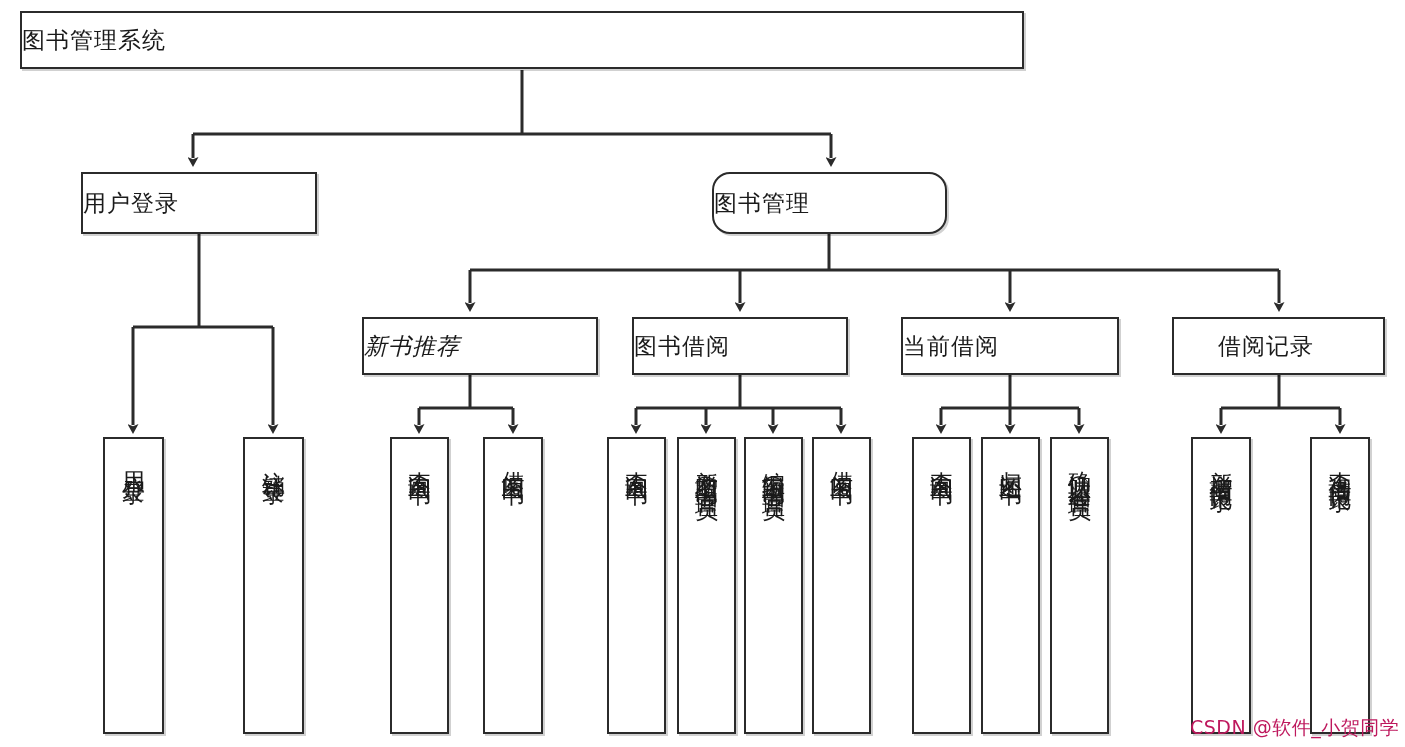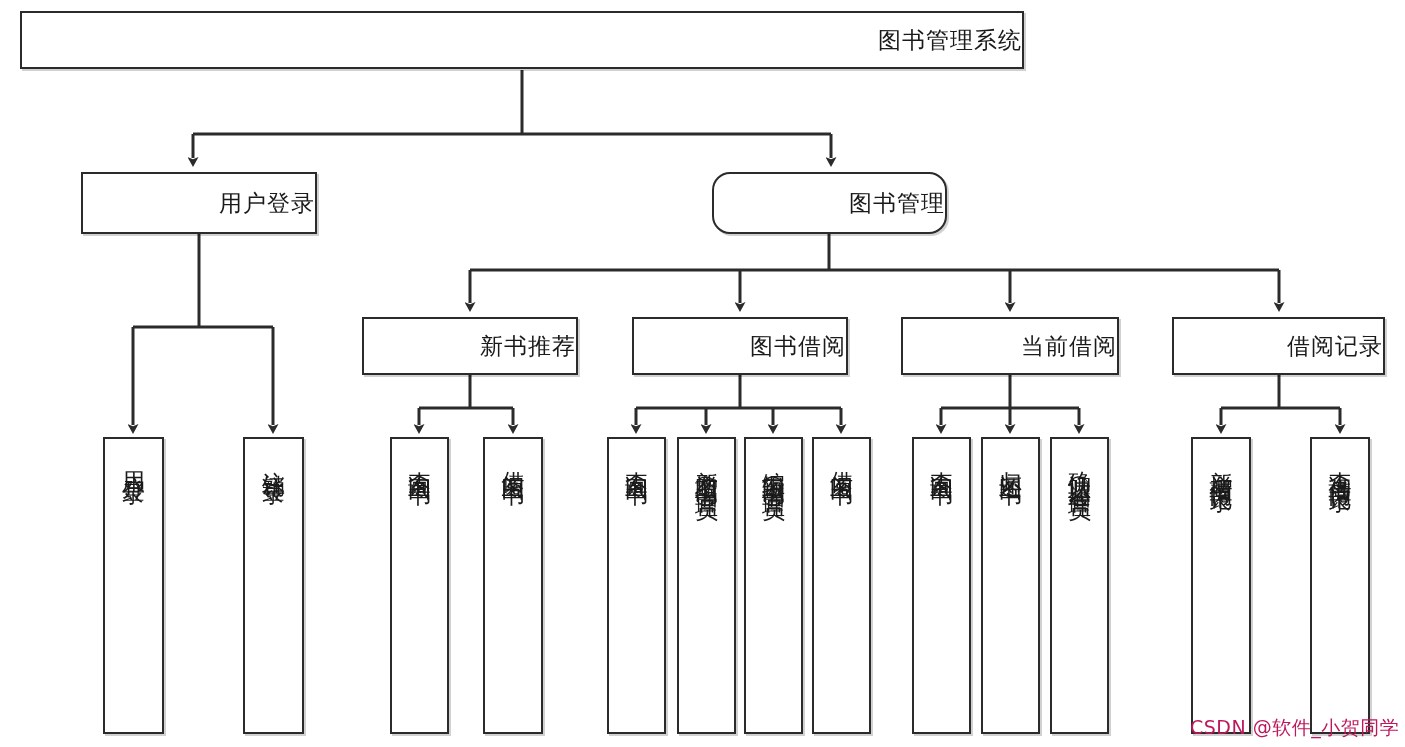--- a/index.html
+++ b/index.html
@@ -22,21 +22,21 @@
     width: 1405px;
     height: 747px;
   }
   .node {
     position: absolute;
     box-sizing: border-box;
     border: 2.5px solid #2b2b2b;
     background: #ffffff;
     display: flex;
     align-items: center;
-    justify-content: flex-end;
+    justify-content: flex-start;
     box-shadow: 2px 2px 0 rgba(0,0,0,0.18);
   }
   .node .label {
     color: #1a1a1a;
     font-size: 23px;
     line-height: 1.08;
     letter-spacing: 1px;
     white-space: nowrap;
   }
   .node.vert {
@@ -120,30 +120,30 @@
     <span class="label">图书管理系统</span>
   </div>
 
   <div class="node" style="left:81px; top:172px; width:236px; height:62px;">
     <span class="label">用户登录</span>
   </div>
   <div class="node" style="left:712px; top:172px; width:235px; height:62px;border-radius:18px;">
     <span class="label">图书管理</span>
   </div>
 
-  <div class="node" style="left:362px; top:317px; width:216px; height:58px;">
+  <div class="node" style="left:362px; top:317px; width:236px; height:58px;font-style:italic;">
     <span class="label">新书推荐</span>
   </div>
   <div class="node" style="left:901px; top:317px; width:218px; height:58px;">
     <span class="label">当前借阅</span>
   </div>
   <div class="node" style="left:632px; top:317px; width:216px; height:58px;">
     <span class="label">图书借阅</span>
   </div>
-  <div class="node" style="left:1172px; top:317px; width:213px; height:58px;">
+  <div class="node" style="left:1172px; top:317px; width:213px; height:58px;padding-left:44px;">
     <span class="label">借阅记录</span>
   </div>
 
   <div class="node vert" style="left:103px; top:437px; width:61px; height:297px;">
     <span class="label">用户登录</span>
   </div>
   <div class="node vert" style="left:243px; top:437px; width:61px; height:297px;">
     <span class="label">注销登录</span>
   </div>
 

